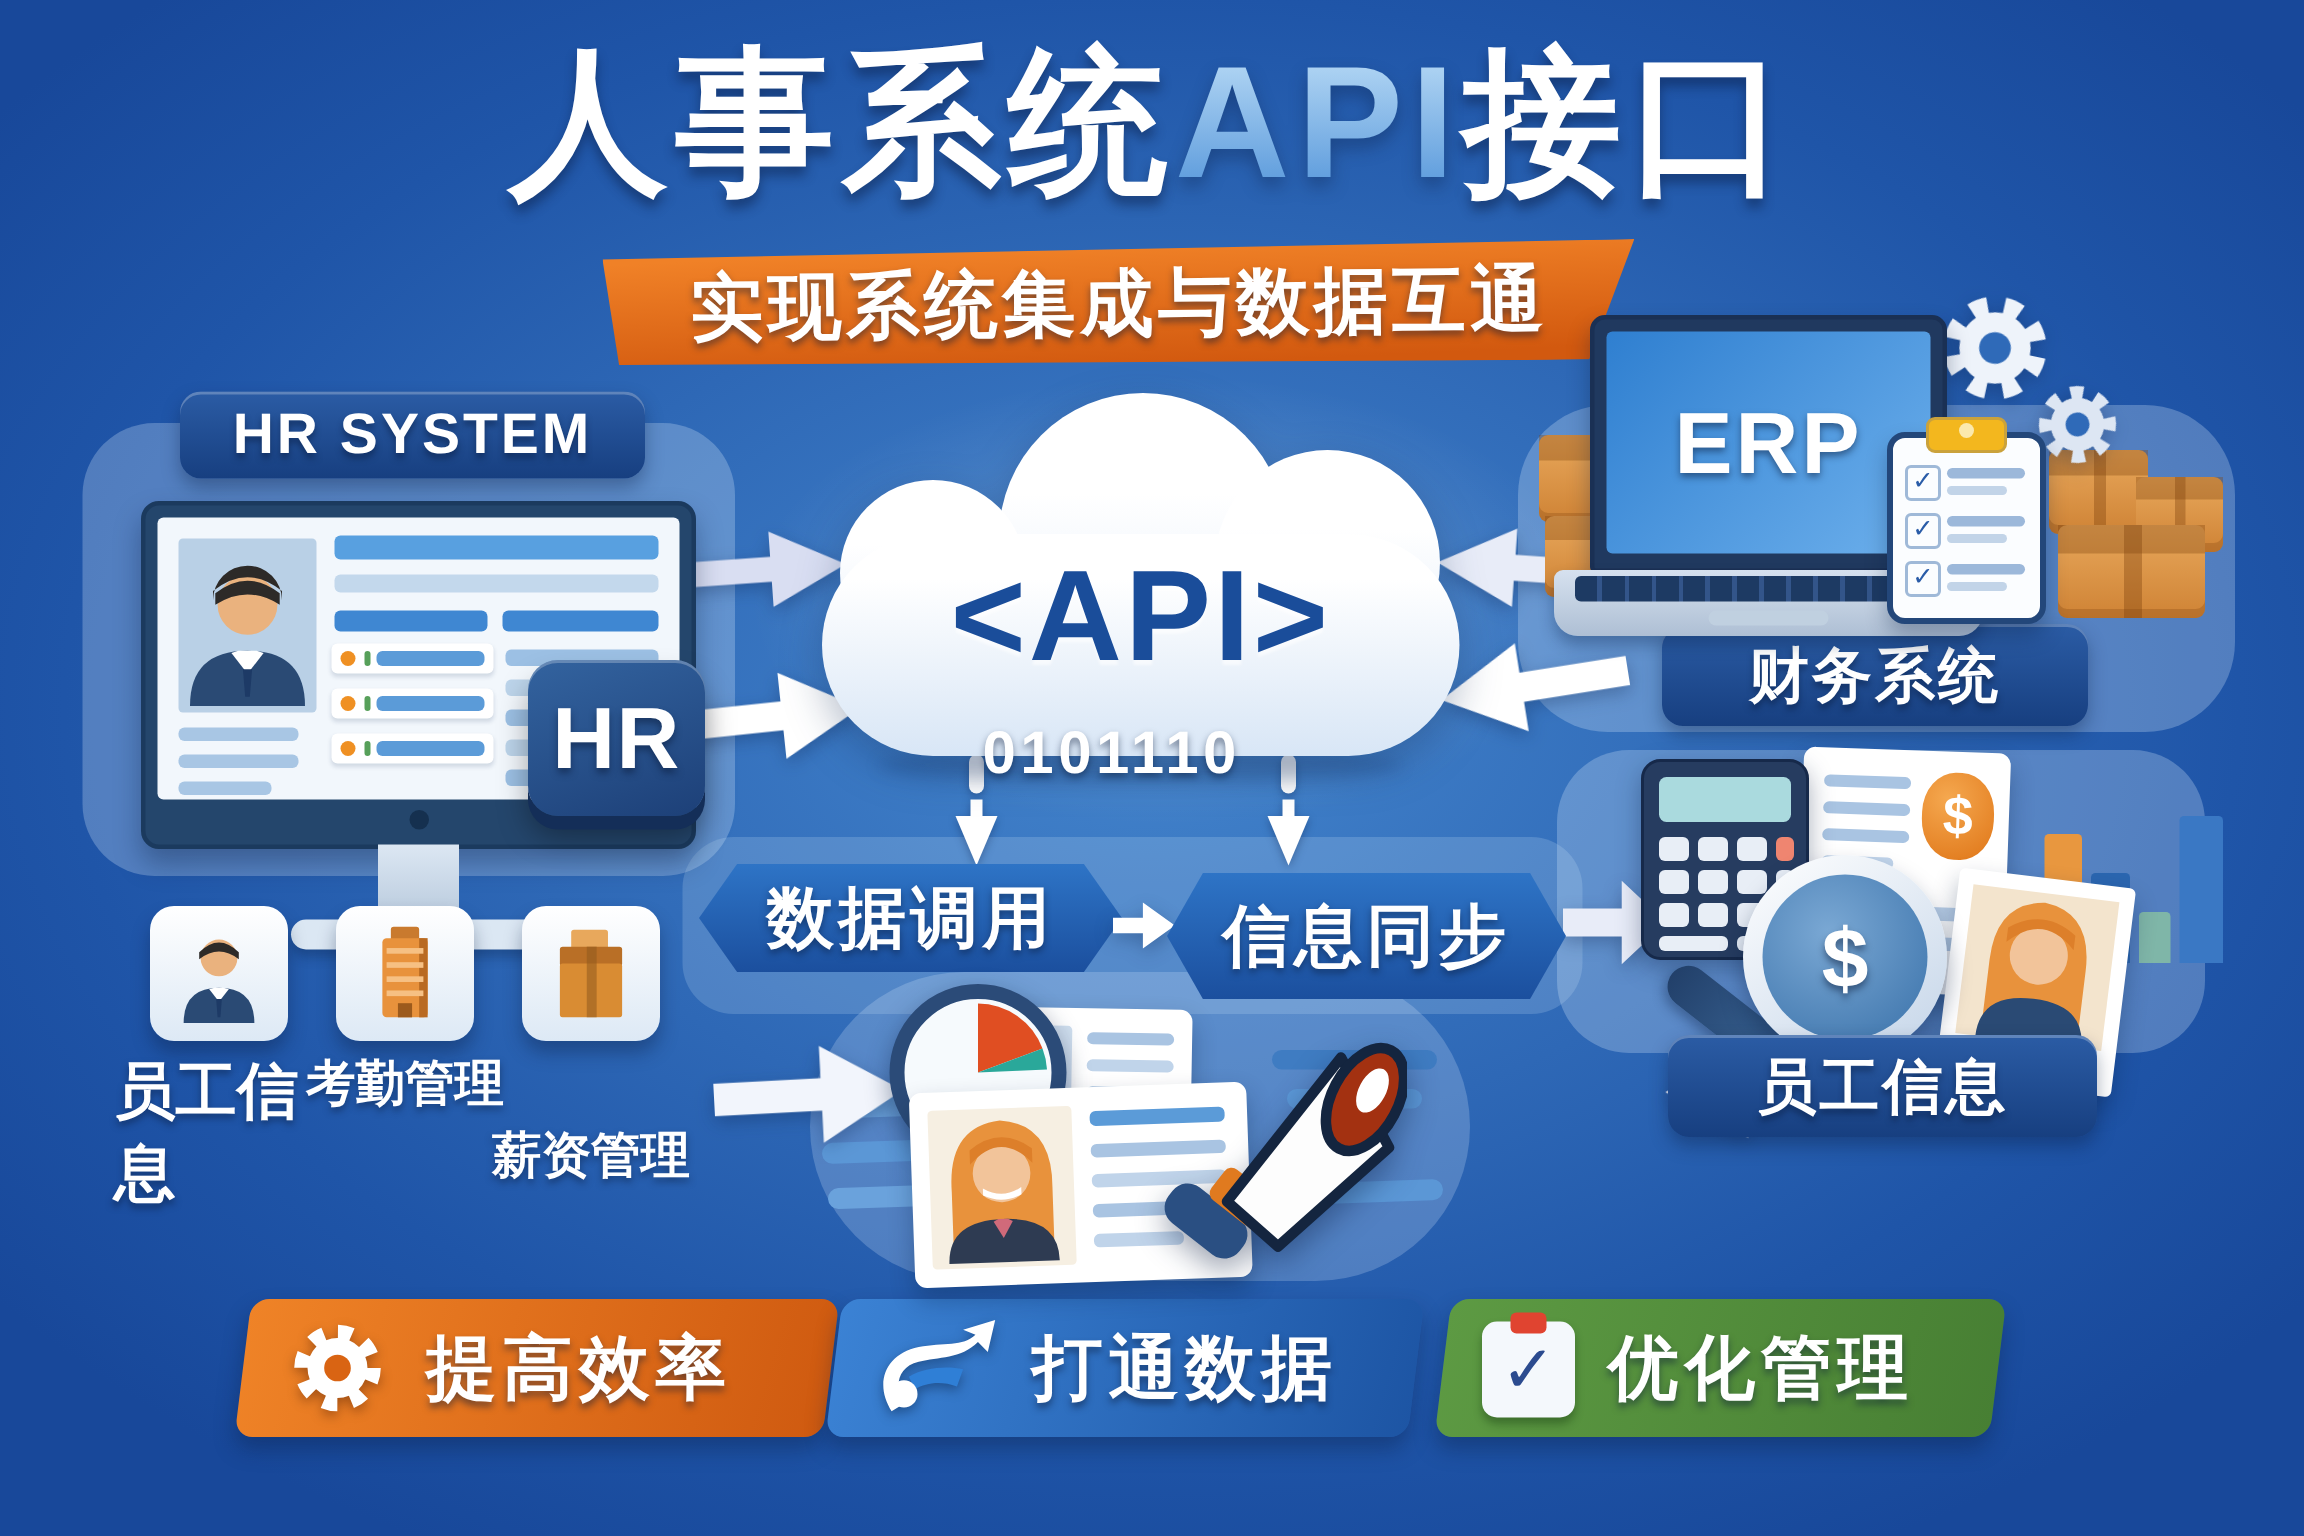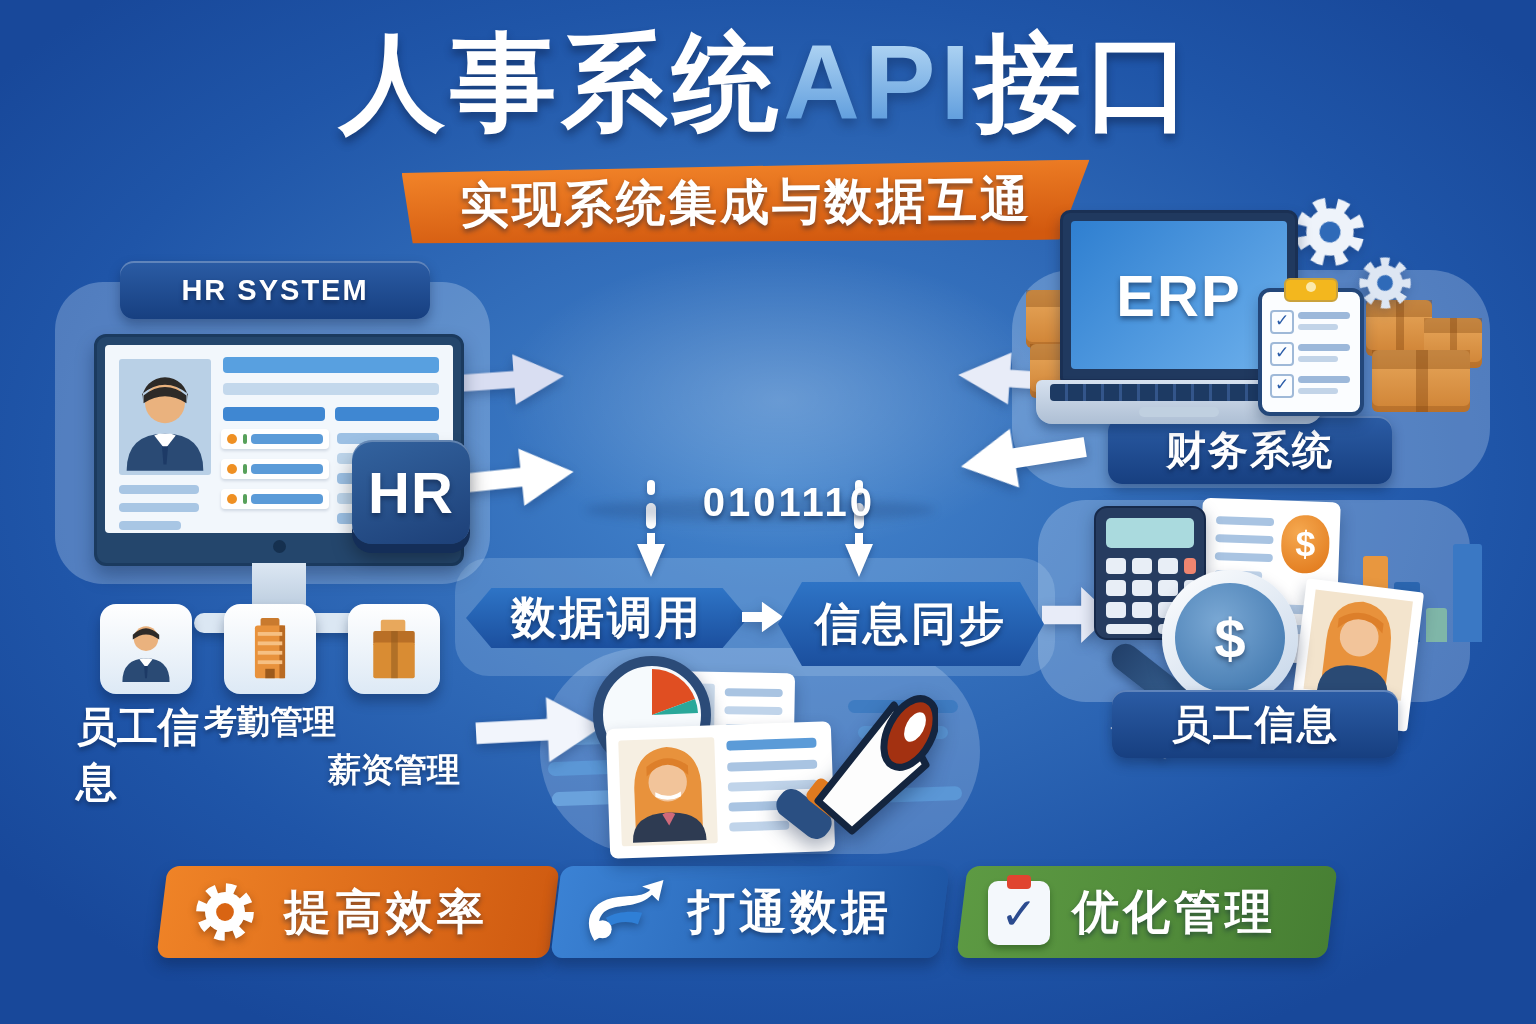--- a/index.html
+++ b/index.html
@@ -109,21 +109,21 @@
     <svg viewBox="0 0 30 100" style="width:100%;height:100%;filter:drop-shadow(0 2px 3px rgba(10,30,70,.35));">
         <g fill="#fff">
           <rect x="11" y="0" width="8" height="15" rx="4"></rect>
           <rect x="10" y="23" width="10" height="26" rx="5"></rect>
           <rect x="11" y="53" width="8" height="13"></rect>
           <path d="M1 64 L29 64 L15 97 Z"></path>
         </g>
       </svg>
   </div>
 
-  <div class="abs navy-label" style="left:120px;top:261px;width:310px;height:58px;font-size:29px;">
+  <div class="abs navy-label" style="left:120px;top:261px;width:310px;height:58px;font-size:38px;">
     <span>HR SYSTEM</span>
   </div>
 
   <div class="abs" style="left:94px;top:334px;width:370px;height:232px;background:#24466c;border:3px solid #1b3a5e;border-radius:12px;box-shadow:0 10px 18px rgba(8,25,60,.35);box-sizing:border-box;">
     <div class="abs" style="left:8px;top:8px;width:348px;height:188px;background:#f2f7fc;border-radius:4px;overflow:hidden;">
       <div class="abs" style="left:14px;top:14px;width:92px;height:116px;background:#b9d0e6;border-radius:3px;">
         <svg viewBox="0 0 60 70" style="width:100%;height:100%;">
           <circle cx="30" cy="26" r="13" fill="#eab27e"></circle>
           <path d="M15 24 A15 15 0 0 1 45 24 L45 20 Q30 8 15 20 Z" fill="#2d2a28"></path>
           <path d="M16 21 Q30 10 44 21 L44 26 Q30 17 16 26 Z" fill="#2d2a28"></path>
@@ -160,21 +160,28 @@
     <div class="abs" style="left:176px;top:203px;width:13px;height:13px;border-radius:50%;background:#15304f;"></div>
   </div>
   <div class="abs" style="left:252px;top:563px;width:54px;height:54px;background:linear-gradient(180deg,#dce7f3,#b6c8db);"></div>
   <div class="abs" style="left:194px;top:613px;width:170px;height:20px;border-radius:10px;background:#dbe7f3;box-shadow:0 5px 8px rgba(8,25,60,.3);"></div>
 
   <div class="abs" style="left:352px;top:440px;width:118px;height:104px;border-radius:20px;background:linear-gradient(160deg,#33639f,#1d4078);box-shadow:0 9px 0 #142e58, 0 14px 20px rgba(0,0,0,.35), inset 0 2px 0 rgba(255,255,255,.25);display:flex;align-items:center;justify-content:center;z-index:3;">
     <span class="wtxt" style="font-size:58px;font-weight:900;letter-spacing:1px;">HR</span>
   </div>
 
   <div class="abs" style="left:585px;top:498px;width:350px;height:24px;border-radius:50%;background:rgba(15,45,95,.20);filter:blur(5px);"></div>
-  <div class="abs wtxt" style="left:655px;top:480px;width:220px;text-align:right;font-size:40px;letter-spacing:3px;z-index:3;">0101110</div>
+  <div class="abs" style="left:548px;top:262px;width:425px;height:242px;z-index:2;filter:drop-shadow(0 10px 14px rgba(10,35,80,.3));">
+    <div class="abs" style="left:118px;top:0;width:192px;height:192px;border-radius:50%;background:linear-gradient(180deg,#ffffff 35%,#e3edf9);"></div>
+    <div class="abs" style="left:12px;top:58px;width:124px;height:124px;border-radius:50%;background:linear-gradient(180deg,#ffffff 35%,#e3edf9);"></div>
+    <div class="abs" style="left:262px;top:38px;width:150px;height:150px;border-radius:50%;background:linear-gradient(180deg,#ffffff 35%,#e3edf9);"></div>
+    <div class="abs" style="left:0;top:94px;width:425px;height:148px;border-radius:78px;background:linear-gradient(180deg,#ffffff 20%,#d8e6f6);"></div>
+    <div class="abs" style="left:0;top:100px;width:425px;text-align:center;font-size:86px;font-weight:900;color:#1a4d9a;letter-spacing:2px;text-shadow:0 3px 2px rgba(255,255,255,.6);">&lt;API&gt;</div>
+  </div>
+  <div class="abs wtxt" style="left:655px;top:480px;width:220px;text-align:left;font-size:40px;letter-spacing:3px;z-index:3;">0101110</div>
 
   <div class="abs box" style="left:1026px;top:290px;width:78px;height:58px;">
       <div class="flap"></div>
       <div class="tape"></div>
     </div>
   <div class="abs box" style="left:1030px;top:344px;width:86px;height:54px;">
       <div class="flap"></div>
       <div class="tape"></div>
     </div>
   <div class="abs box" style="left:1366px;top:300px;width:66px;height:56px;">
@@ -289,21 +296,21 @@
     <div class="abs" style="left:0;top:0;width:136px;height:136px;border-radius:50%;background:linear-gradient(145deg,#ffffff,#c3d4e8);box-shadow:0 10px 16px rgba(8,25,60,.4);"></div>
     <div class="abs" style="left:13px;top:13px;width:110px;height:110px;border-radius:50%;background:radial-gradient(circle at 40% 35%,#7aa8d4,#4a7fb4 75%);display:flex;align-items:center;justify-content:center;">
       <span class="wtxt" style="font-size:56px;font-weight:900;">$</span>
     </div>
   </div>
 
   <div class="abs navy-label" style="left:1112px;top:690px;width:286px;height:68px;font-size:40px;z-index:5;">
     <span>员工信息</span>
   </div>
 
-  <div class="abs hex" style="left:466px;top:588px;width:282px;height:60px;box-shadow:0 8px 12px rgba(8,25,60,.3);font-family:Liberation Mono, monospace;">
+  <div class="abs hex" style="left:466px;top:576px;width:282px;height:72px;box-shadow:0 8px 12px rgba(8,25,60,.3);font-family:Liberation Mono, monospace;">
     <span class="wtxt" style="font-size:45px;letter-spacing:3px;">数据调用</span>
   </div>
   <div class="abs" style="left:742px;top:600px;width:42px;height:34px;">
     <svg class="blockarrow" viewBox="0 0 118 60" preserveAspectRatio="none">
         <path d="M0 21 L56 21 L56 3 L116 30 L56 57 L56 39 L0 39 Z" fill="#ffffff"></path>
       </svg>
   </div>
   <div class="abs hex" style="left:778px;top:582px;width:266px;height:84px;box-shadow:0 8px 12px rgba(8,25,60,.3);">
     <span class="wtxt" style="font-size:45px;letter-spacing:3px;">信息同步</span>
   </div>

